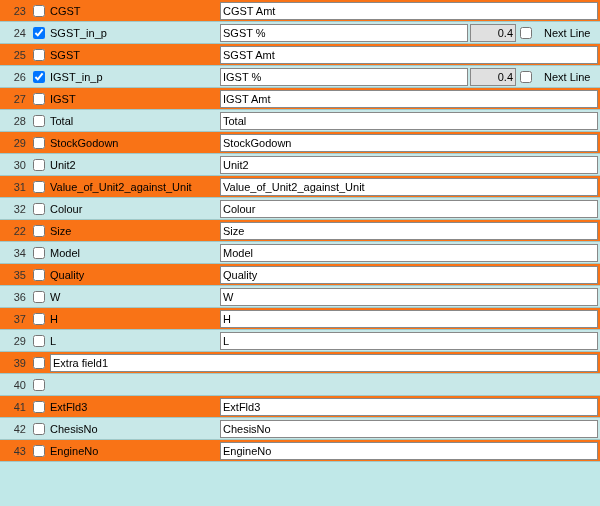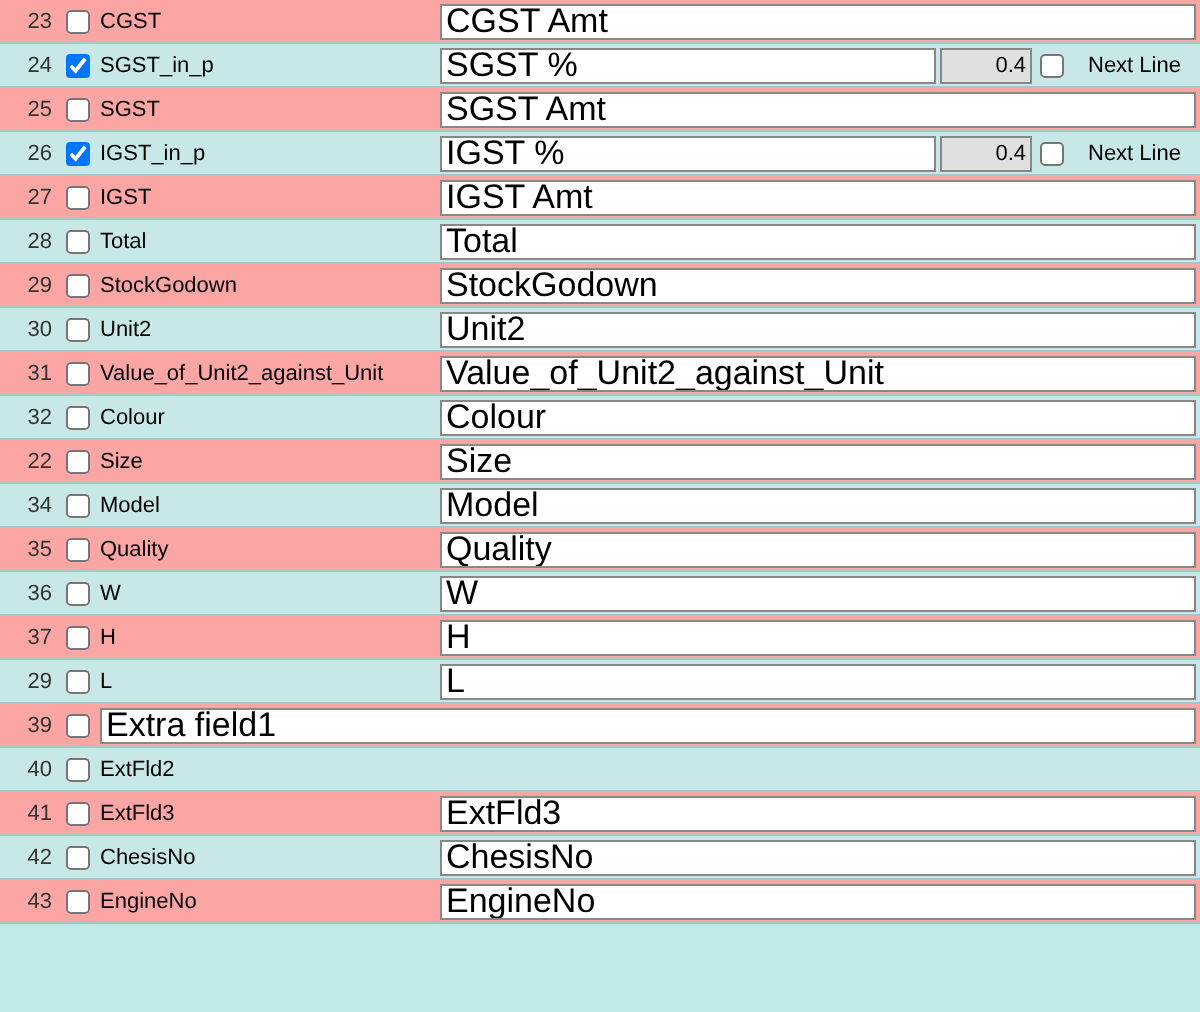--- a/index.html
+++ b/index.html
@@ -20,21 +20,21 @@
       height: 506px;
       overflow-y: scroll;
       overflow-x: hidden;
       background: #c0e8e8;
     }
     .row {
       display: flex;
       align-items: center;
       border-bottom: 1px solid #a0c8c8;
       height: 22px;
-      background: #fca5a5;
+      background: #f97316;
     }
     .row:nth-child(even) {
       background: #c8e8e8;
     }
     .cell-num {
       width: 30px;
       min-width: 30px;
       text-align: right;
       padding-right: 4px;
       color: #333;
@@ -61,21 +61,21 @@
     }
     .cell-input {
       flex: 1;
       padding: 0 2px;
     }
     .cell-input input[type="text"] {
       width: 100%;
       height: 18px;
       border: 1px solid #888;
       background: #fff;
-      font-size: 17px;
+      font-size: 11px;
       padding: 0 2px;
     }
     .cell-value {
       width: 50px;
       min-width: 50px;
     }
     .cell-value input[type="text"] {
       width: 46px;
       height: 18px;
       border: 1px solid #888;
@@ -246,21 +246,20 @@
         <div class="cell-check">
           <input type="checkbox" style="">
         </div>
         <div class="cell-input"><input type="text" value="Extra field1" style=""></div>
       </div>
       <div class="row">
         <div class="cell-num">40</div>
         <div class="cell-check">
           <input type="checkbox" style="">
         </div>
-        <div class="cell-name">ExtFld2</div>
       </div>
       <div class="row">
         <div class="cell-num">41</div>
         <div class="cell-check">
           <input type="checkbox" style="">
         </div>
         <div class="cell-name">ExtFld3</div>
         <div class="cell-input"><input type="text" value="ExtFld3" style=""></div>
       </div>
       <div class="row">

